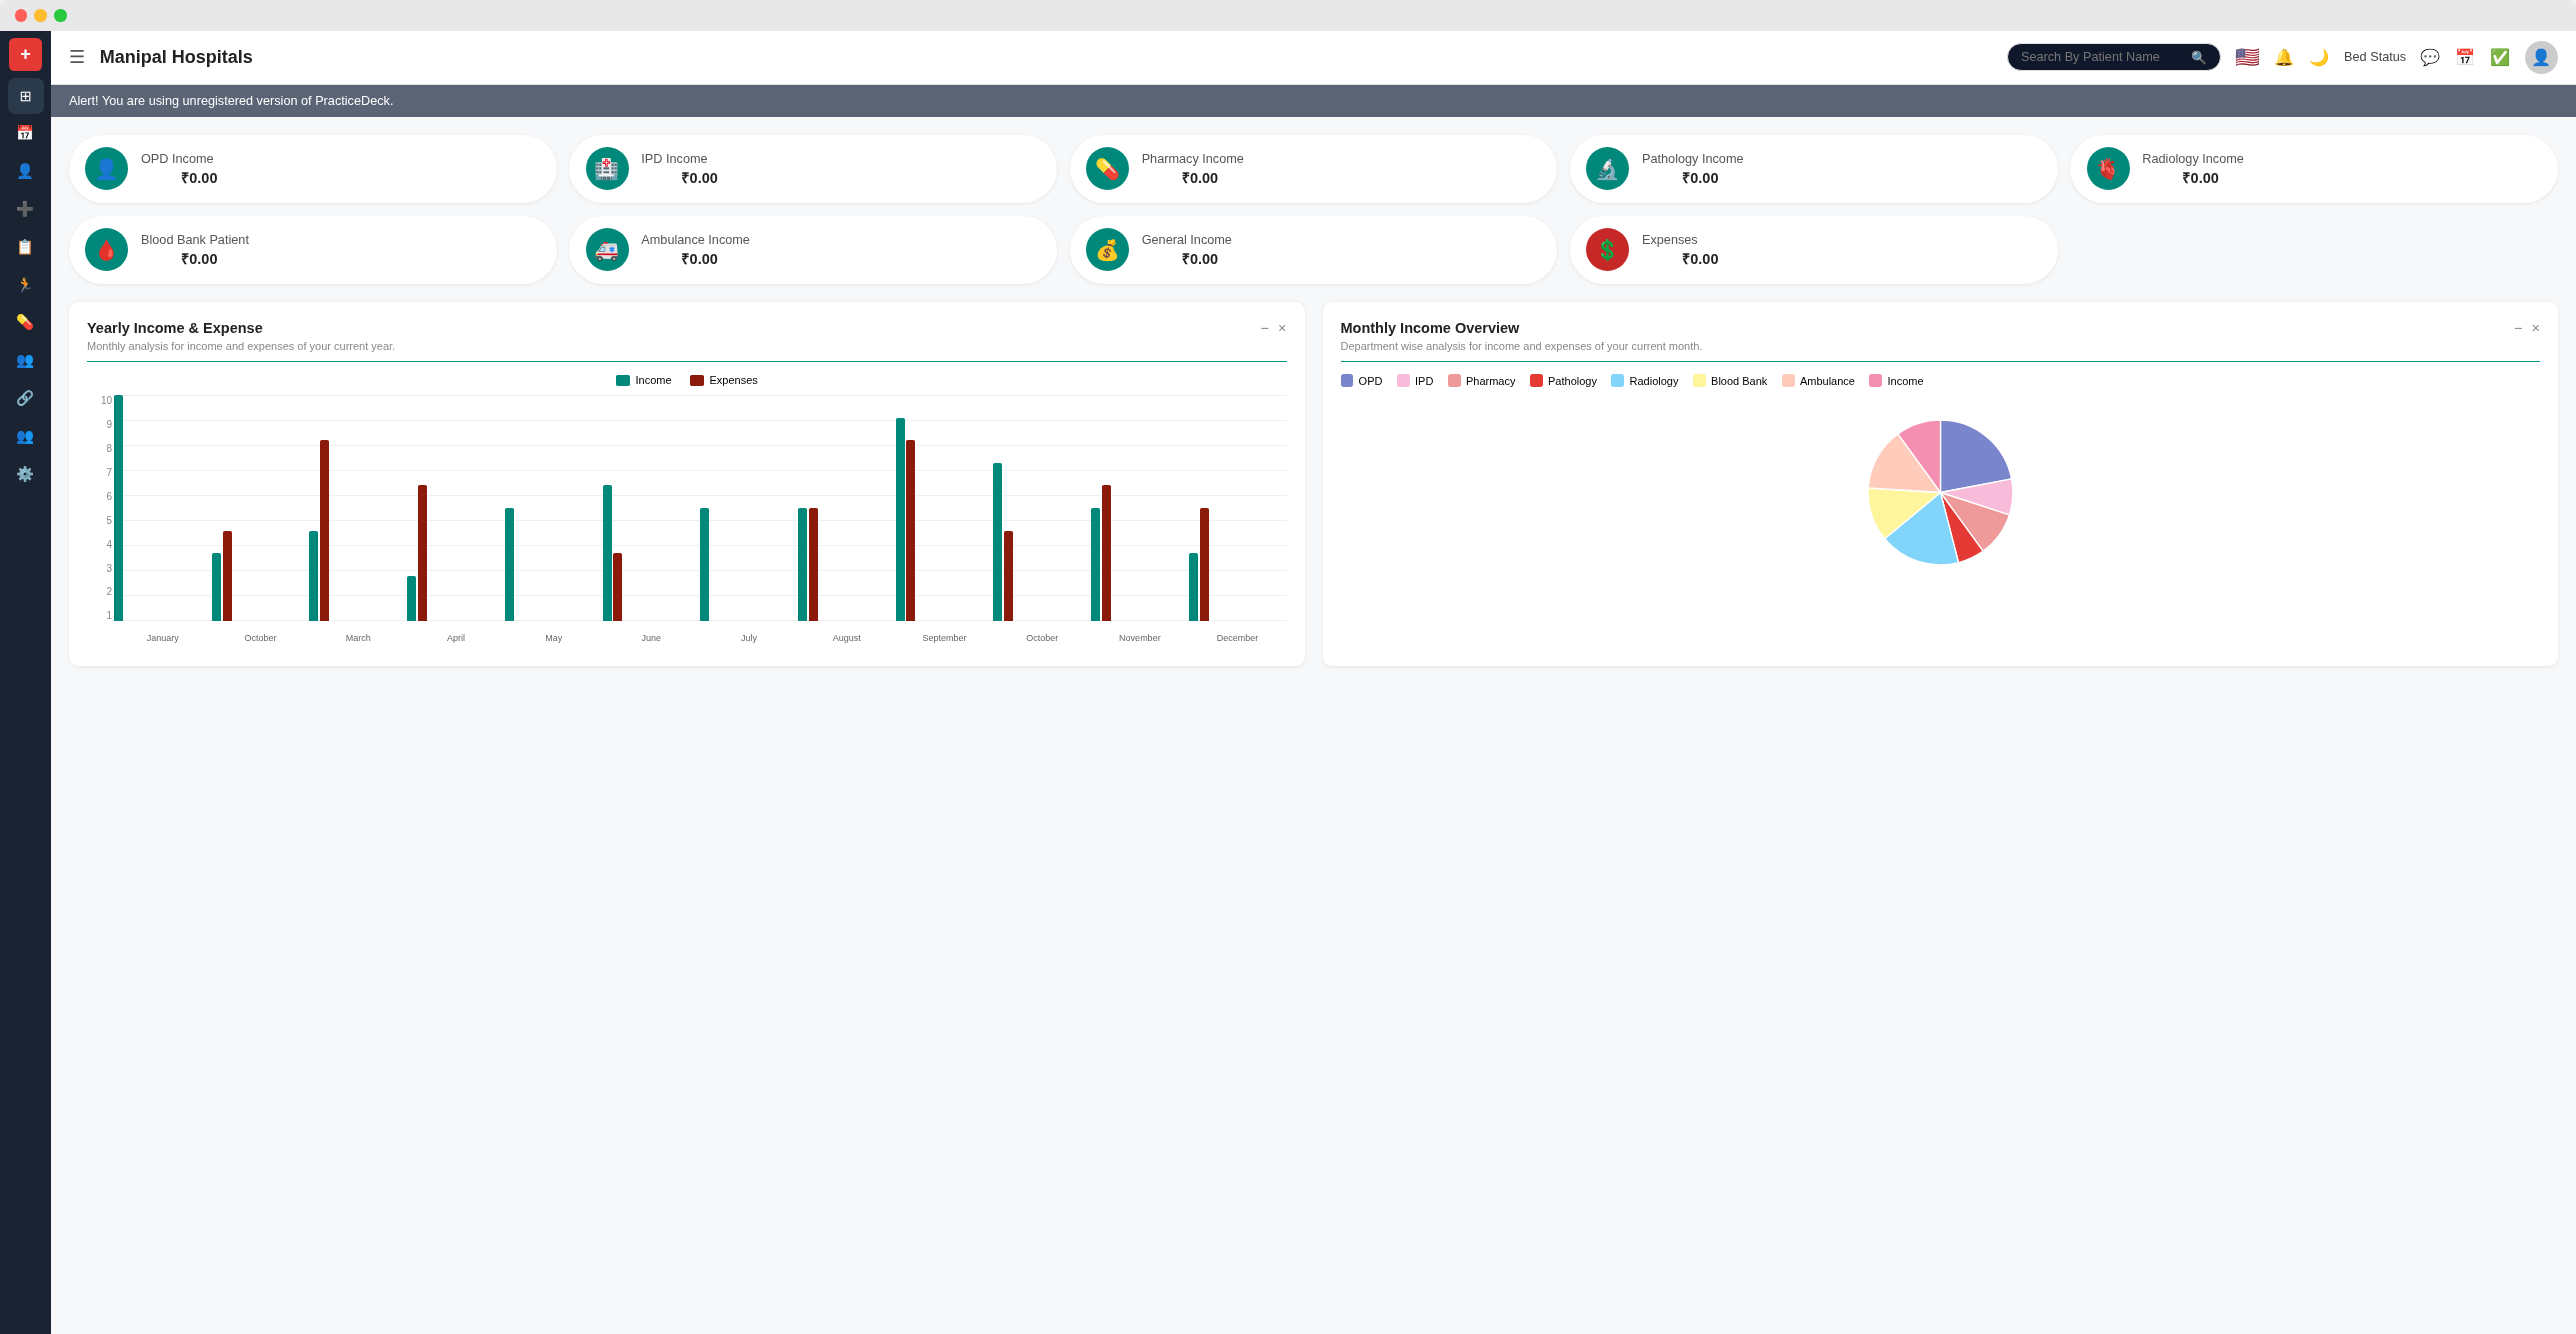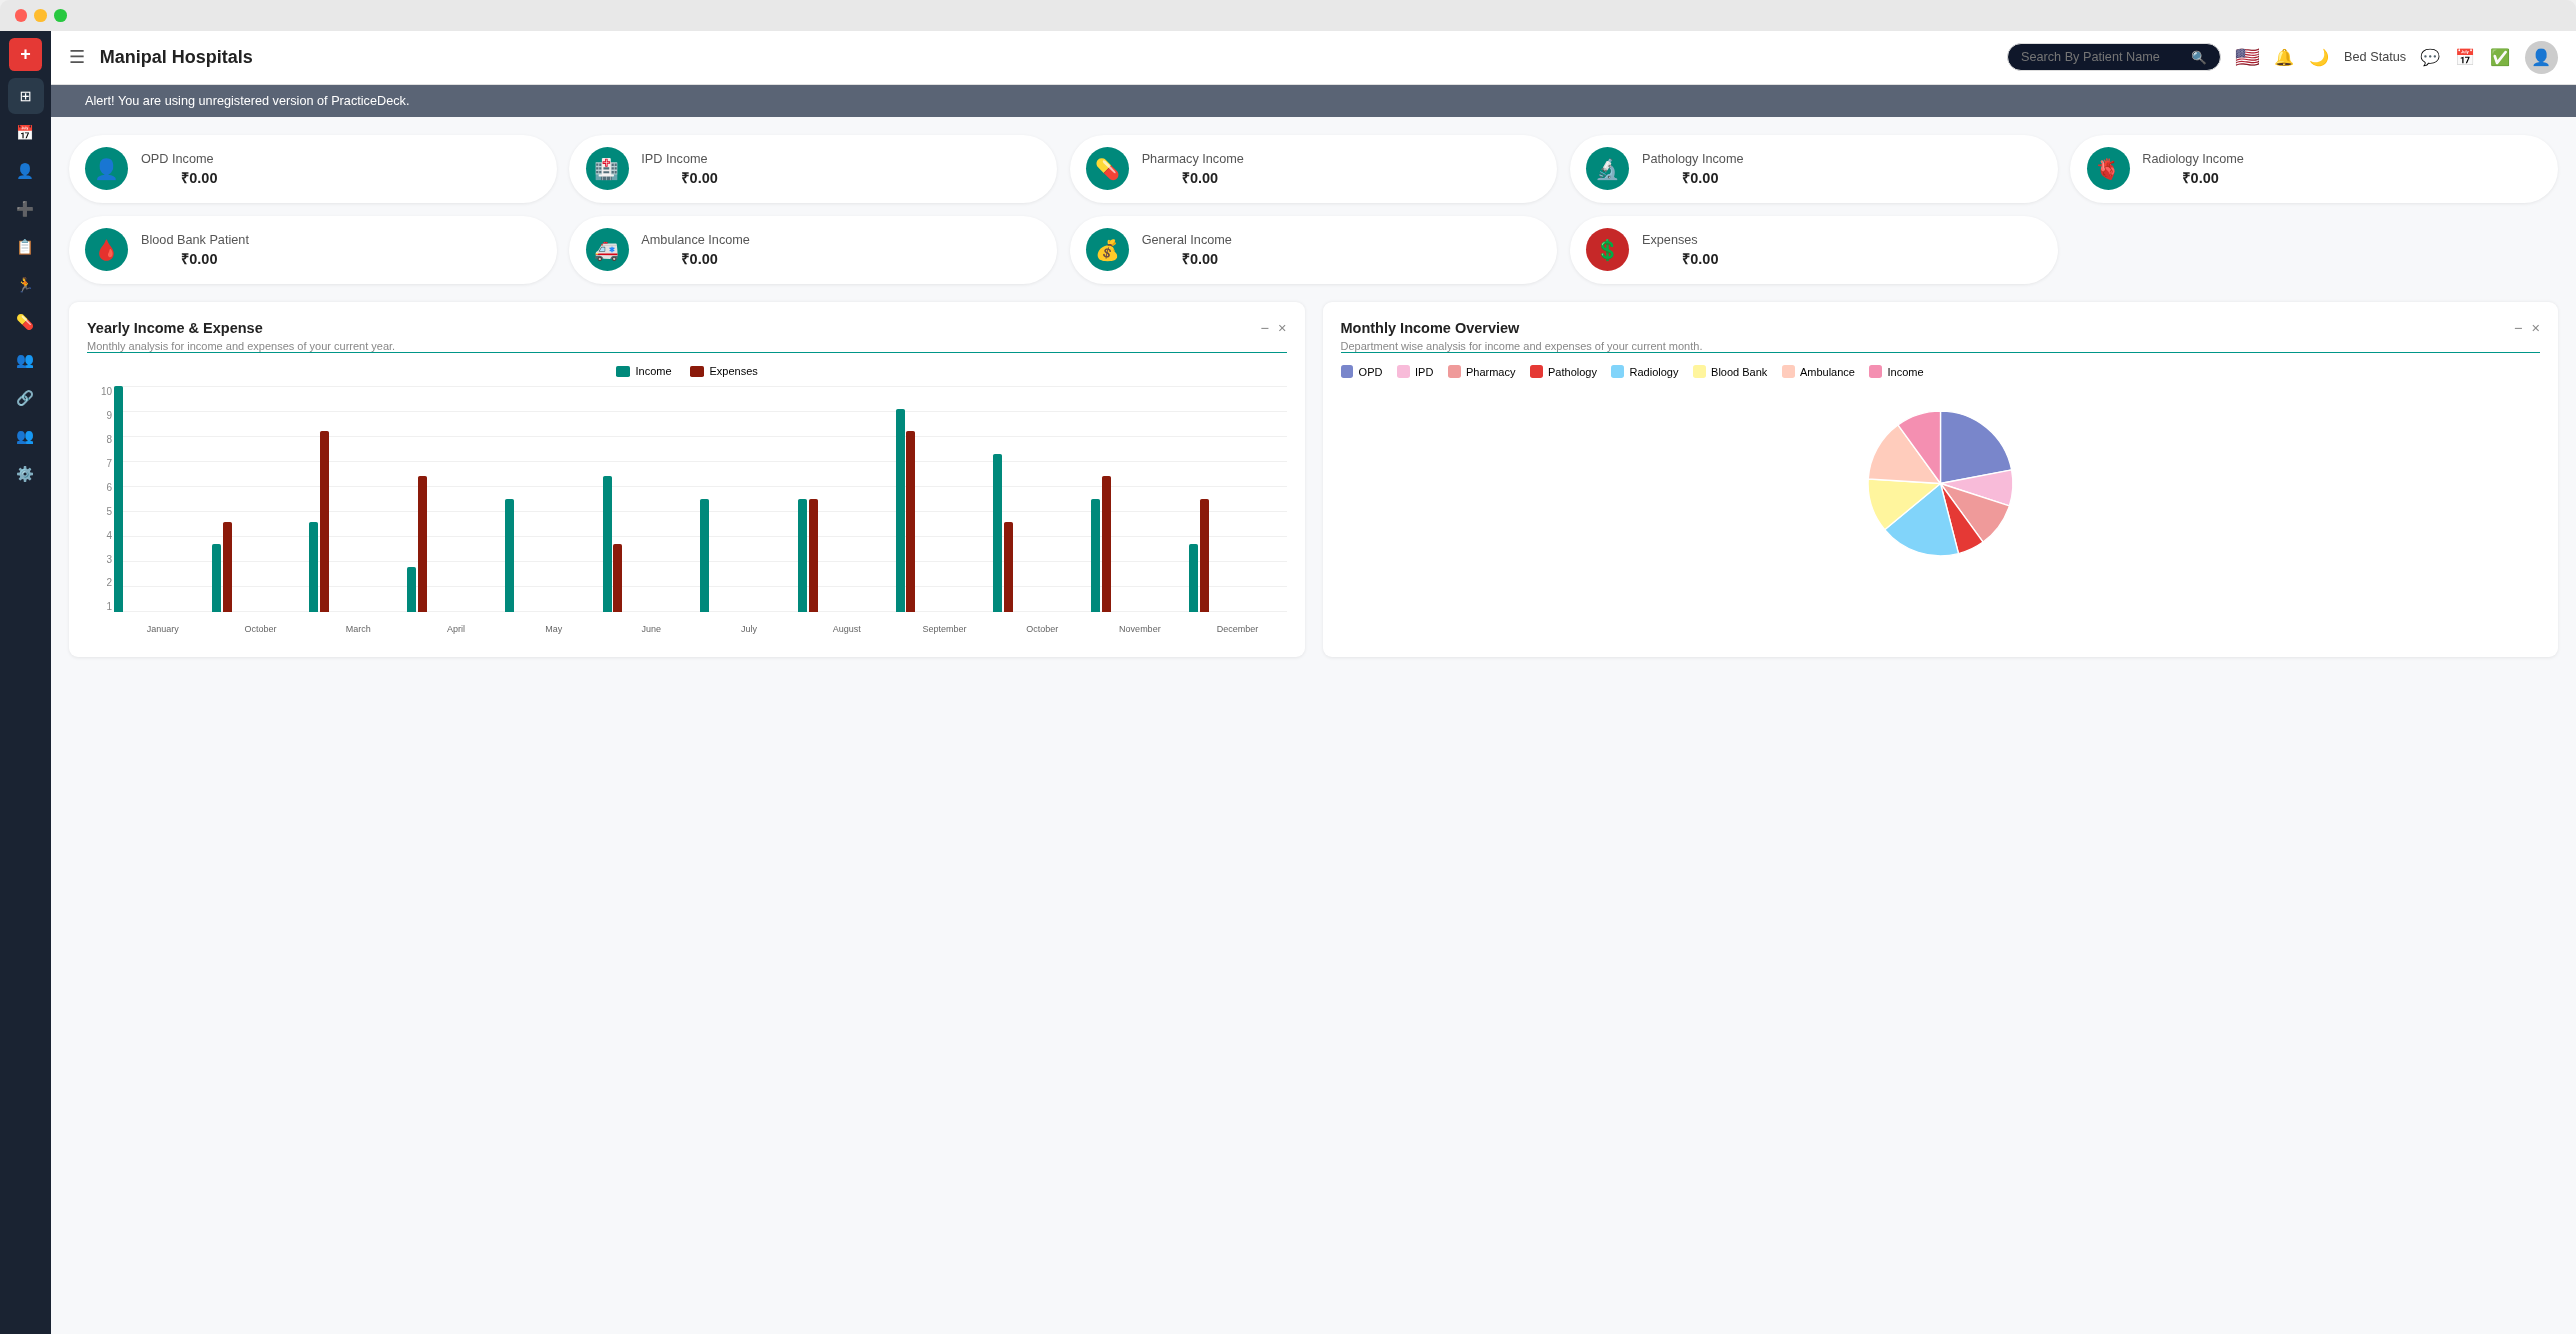--- a/index.html
+++ b/index.html
@@ -32,41 +32,41 @@
     .topbar-search { display: flex; align-items: center; background: #0f172a; border: 0.9px solid #ddd; border-radius: 18px; padding: 5.4px 12.7px; gap: 7.2px; }
     .topbar-search input { border: none; background: transparent; outline: none; font-size: 12.7px; color: #666; width: 163px; }
     .topbar-search-icon { color: #888; font-size: 12.7px; }
     .topbar-actions { display: flex; align-items: center; gap: 14.5px; }
     .topbar-action { color: #666; font-size: 16.3px; cursor: pointer; }
     .flag { font-size: 20px; }
     .bed-status { font-size: 12.7px; color: #444; cursor: pointer; display: flex; align-items: center; gap: 5.4px; }
     .avatar { width: 33px; height: 33px; border-radius: 50%; background: #ccc; overflow: hidden; display: flex; align-items: center; justify-content: center; font-size: 16.3px; }
 
     
-    .alert-bar { background: #5a6475; color: #fff; padding: 9px 34px; font-size: 12.7px; flex-shrink: 0; }
+    .alert-bar { background: #5a6475; color: #fff; padding: 9px 18px; font-size: 12.7px; flex-shrink: 0; }
 
     
     .content { flex: 1; overflow-y: auto; padding: 18px; background: #f7f8fa; }
 
     
     .income-grid { display: grid; grid-template-columns: repeat(5, 1fr); gap: 12.7px; margin-bottom: 18px; }
     .income-card { background: #fff; border-radius: 45px; padding: 12.7px 16.3px; display: flex; align-items: center; gap: 12.7px; box-shadow: 0 0.9px 3.6px rgba(0,0,0,0.08); }
     .income-icon { width: 43px; height: 43px; border-radius: 50%; display: flex; align-items: center; justify-content: center; flex-shrink: 0; font-size: 20px; color: white; }
     .income-icon.green { background: #00897b; }
     .income-icon.red { background: #c62828; }
     .income-label { font-size: 12.7px; color: #555; line-height: 1.3; }
     .income-amount { font-size: 14.5px; font-weight: 600; color: #222; margin-left: 40px; }
 
     
     .charts-row { display: grid; grid-template-columns: 1fr 1fr; gap: 18px; }
     .chart-card { background: #fff; border-radius: 9px; padding: 18px; box-shadow: 0 0.9px 3.6px rgba(0,0,0,0.08); }
     .chart-header { display: flex; justify-content: space-between; align-items: flex-start; margin-bottom: 3.6px; }
     .chart-title { font-size: 14.5px; font-weight: 600; color: #222; }
     .chart-actions { display: flex; gap: 9px; color: #888; font-size: 14.5px; cursor: pointer; }
-    .chart-subtitle { font-size: 11px; color: #888; margin-bottom: 12.7px; border-bottom: 1.8px solid #009688; }
+    .chart-subtitle { font-size: 11px; color: #888; margin-bottom: 12.7px; border-bottom: 1.8px solid #009688; padding-bottom: 9px; }
 
     
     .bar-chart-container { position: relative; }
     .legend { display: flex; gap: 18px; justify-content: center; margin-bottom: 9px; font-size: 11px; align-items: center; }
     .legend-item { display: flex; align-items: center; gap: 5.4px; }
     .legend-dot { width: 14.5px; height: 11px; border-radius: 1.8px; }
     .bar-chart { display: flex; align-items: flex-end; height: 253px; gap: 0; position: relative; padding-left: 27px; padding-bottom: 27px; }
     .y-axis { position: absolute; left: 0; top: 0; height: calc(100% - 27px); display: flex; flex-direction: column-reverse; justify-content: space-between; font-size: 10px; color: #888; width: 25px; text-align: right; }
     .bars-area { flex: 1; display: flex; align-items: flex-end; height: 100%; }
     .month-group { flex: 1; display: flex; justify-content: flex-start; align-items: flex-end; gap: 1.8px; height: calc(100% - 0px); position: relative; }

